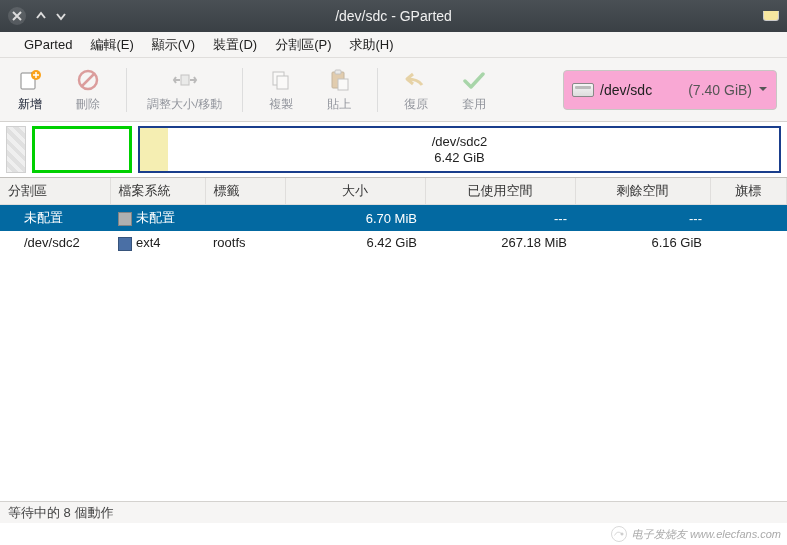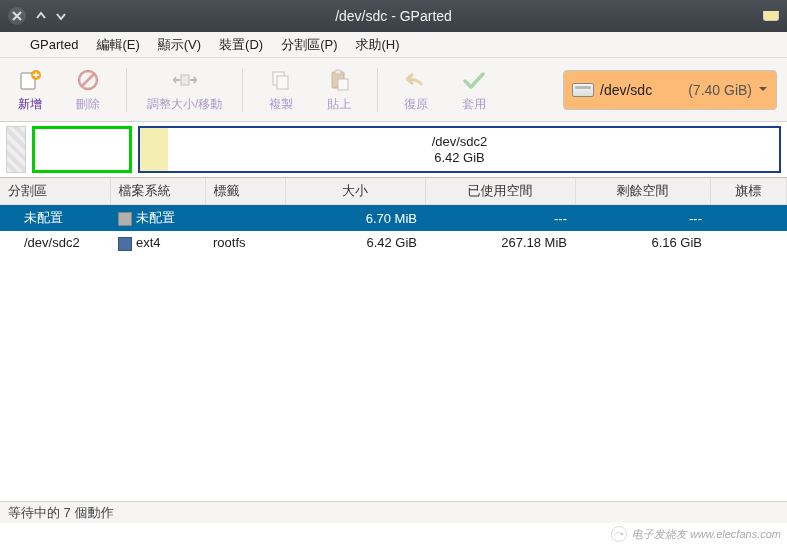--- a/index.html
+++ b/index.html
@@ -8,32 +8,32 @@
     
     .titlebar { height: 30px; background: linear-gradient(to bottom, #4a5055, #3a4045); display: flex; align-items: center; color: #eee; padding: 16px 8px; position: relative; }
     .titlebar-controls { display: flex; gap: 10px; align-items: center; }
     .titlebar-controls .circ { width: 18px; height: 18px; border-radius: 50%; background: rgba(255,255,255,0.12); display: flex; align-items: center; justify-content: center; cursor: pointer; }
     .titlebar-controls svg { width: 10px; height: 10px; stroke: #ddd; stroke-width: 2; fill: none; }
     .titlebar-title { position: absolute; left: 50%; transform: translateX(-50%); font-size: 14px; color: #f0f0f0; }
     .titlebar-right { margin-left: auto; display: flex; align-items: center; }
     .titlebar-right .tray { width: 16px; height: 10px; border: 1px solid #ccc; border-top-color: transparent; border-radius: 0 0 3px 3px; background: #f7e7a0; }
 
     
-    .menubar { height: 26px; background: #f6f5f4; border-bottom: 1px solid #e0dedc; display: flex; align-items: center; padding: 0 22px; gap: 2px; }
+    .menubar { height: 26px; background: #f6f5f4; border-bottom: 1px solid #e0dedc; display: flex; align-items: center; padding: 0 16px; gap: 2px; }
     .menu-item { padding: 3px 8px; cursor: pointer; border-radius: 3px; }
 
     
     .toolbar { height: 64px; background: #f6f5f4; border-bottom: 1px solid #d4d2cf; display: flex; align-items: center; padding: 0 10px; gap: 18px; }
     .tool-btn { display: flex; flex-direction: column; align-items: center; gap: 3px; cursor: pointer; min-width: 40px; padding: 4px 2px; border-radius: 4px; }
     .tool-btn.disabled { opacity: 0.45; cursor: default; }
     .tool-icon { width: 26px; height: 26px; display: flex; align-items: center; justify-content: center; }
-    .tool-label { font-size: 12px; color: #4c1d95; }
+    .tool-label { font-size: 12px; color: #0f172a; }
     .tool-sep { width: 1px; height: 44px; background: #ddd; }
     .toolbar-spacer { flex: 1; }
-    .device-select { height: 40px; min-width: 214px; background: #fdba74; border: 1px solid #c8c6c3; border-radius: 4px; display: flex; align-items: center; padding: 0 8px; gap: 6px; cursor: pointer; }
+    .device-select { height: 40px; min-width: 214px; background: #f9a8d4; border: 1px solid #c8c6c3; border-radius: 4px; display: flex; align-items: center; padding: 0 8px; gap: 6px; cursor: pointer; }
     .drive-icon { width: 22px; height: 14px; border: 1px solid #888; border-radius: 2px; background: linear-gradient(#f6f6f6, #ddd); position: relative; }
     .drive-icon::after { content: ''; position: absolute; top: 2px; left: 2px; right: 2px; height: 3px; background: #bbb; border-radius: 1px; }
     .device-name { font-size: 14px; color: #222; margin-right:auto; }
     .device-size { font-size: 14px; color: #555; }
     .device-chev svg { width: 10px; height: 10px; }
 
     
     .vis-row { height: 56px; padding: 4px 6px; display: flex; gap: 6px; border-bottom: 1px solid #c0beba; background:#fff; }
     .vis-stub { width: 20px; background: repeating-linear-gradient(45deg, #efefef 0 4px, #e0e0e0 4px 8px); border: 1px solid #d0d0d0; }
     .vis-box1 { width: 100px; border: 3px solid #00d000; background: #fff; }
@@ -228,21 +228,21 @@
           <td class="r">6.42 GiB</td>
           <td class="r">267.18 MiB</td>
           <td class="r">6.16 GiB</td>
           <td></td>
         </tr>
       </tbody>
   </table>
 </div>
 
 <div class="statusbar">
-  <span>等待中的 7 個動作</span>
+  <span>等待中的 8 個動作</span>
 </div>
 
 <div class="footer-strip"></div>
 <div class="watermark">
   <svg viewBox="0 0 24 24">
       <circle cx="12" cy="12" r="10" stroke-width="1"></circle>
       <path d="M6 14 Q10 6 16 12" stroke-width="1"></path>
       <circle cx="16" cy="12" r="1.5" fill="#ccc"></circle>
     </svg>
   <span>电子发烧友 www.elecfans.com</span>

